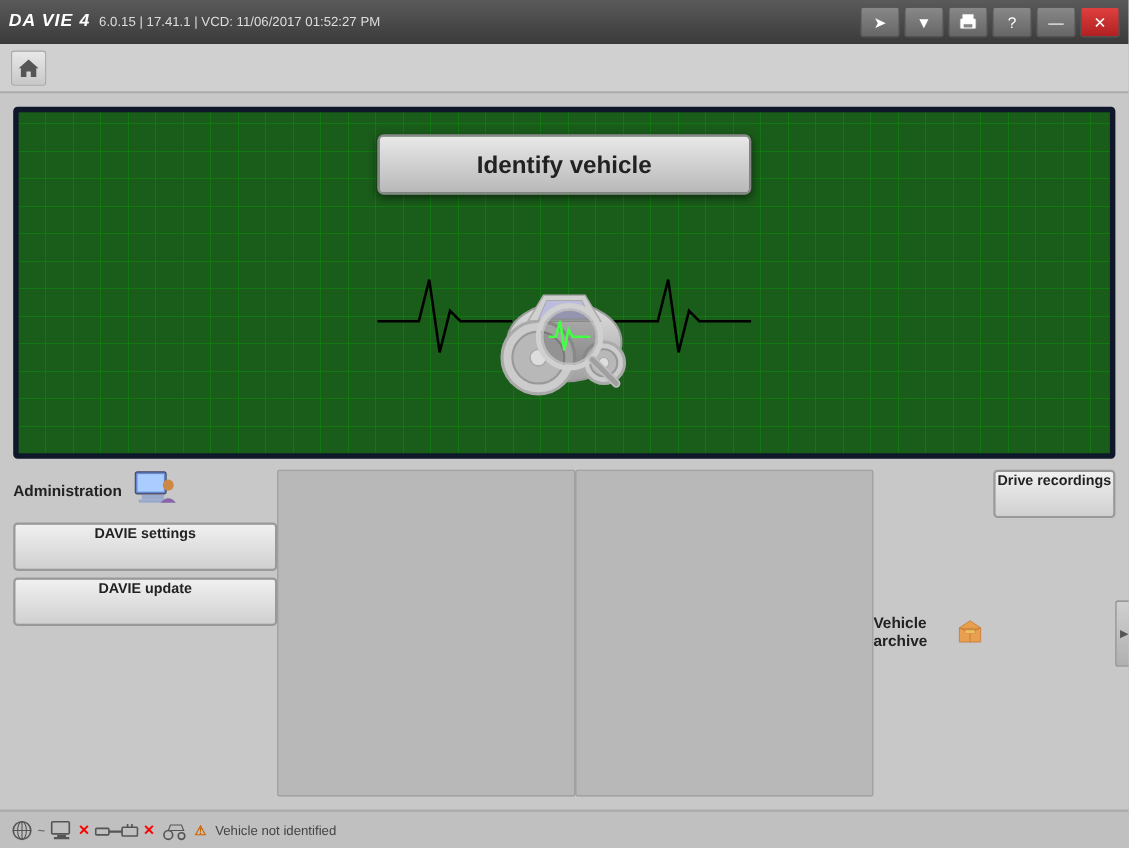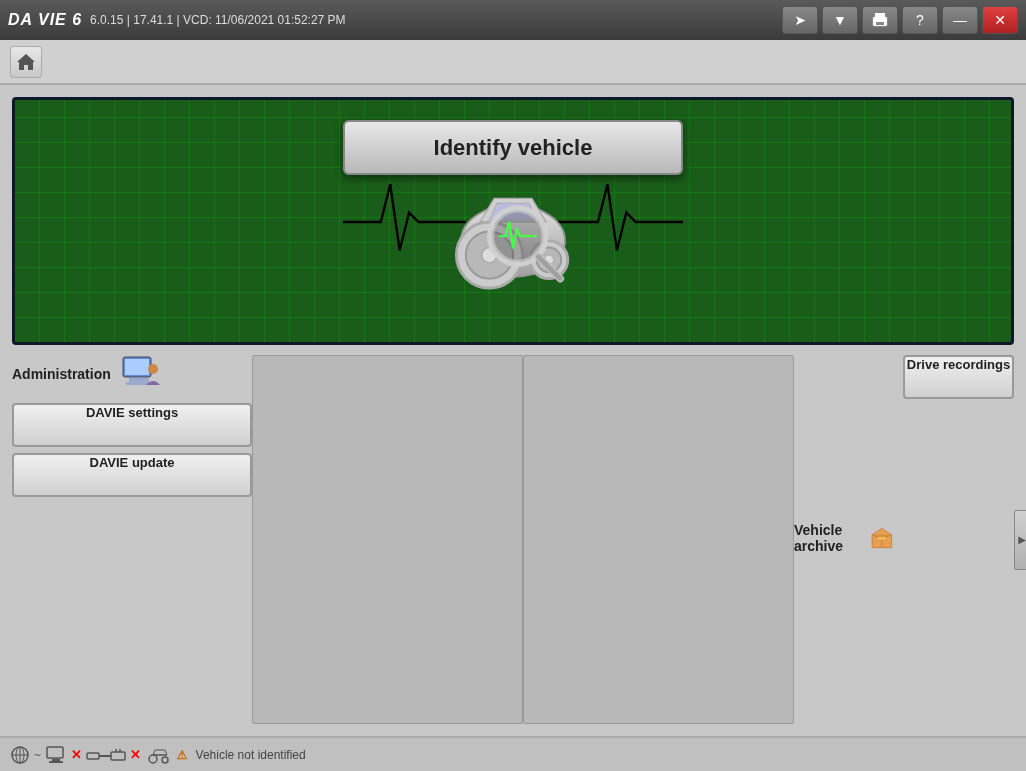--- a/index.html
+++ b/index.html
@@ -78,23 +78,23 @@
       background: #c8c8c8;
       padding: 12px;
       display: flex;
       flex-direction: column;
       gap: 10px;
     }
 
     
     #scanner-panel {
       width: 100%;
-      height: 248px;
+      height: 320px;
       background: #1a5c1a;
-      border: 3px solid #0f172a;
+      border: 5px solid #0f172a;
       border-radius: 4px;
       position: relative;
       overflow: hidden;
     }
     .grid-lines-h {
       position: absolute;
       top: 0; left: 0; right: 0; bottom: 0;
       background-image: repeating-linear-gradient(
         0deg,
         transparent,
@@ -249,22 +249,22 @@
       align-items: center;
       justify-content: center;
       font-size: 10px;
       color: #555;
     }
   </style>
 </head>
 <body>
 
 <div id="titlebar">
-  <span class="logo">DA VIE 6</span>
-  <span class="version-info">6.0.15 | 17.41.1 | VCD: 11/06/2021 01:52:27 PM</span>
+  <span class="logo">DA VIE 4</span>
+  <span class="version-info">6.0.15 | 17.41.1 | VCD: 11/06/2017 01:52:27 PM</span>
   <div class="tb-buttons">
     <div class="tb-btn">➤</div>
     <div class="tb-btn">▼</div>
     <div class="tb-btn">
       <svg width="18" height="18" viewBox="0 0 18 18" fill="white">
         <rect x="2" y="6" width="14" height="9" rx="1" fill="white" stroke="#ccc" stroke-width="0.5"></rect>
         <rect x="4" y="2" width="10" height="5" fill="white"></rect>
         <rect x="5" y="11" width="8" height="3" fill="#888"></rect>
       </svg>
     </div>

